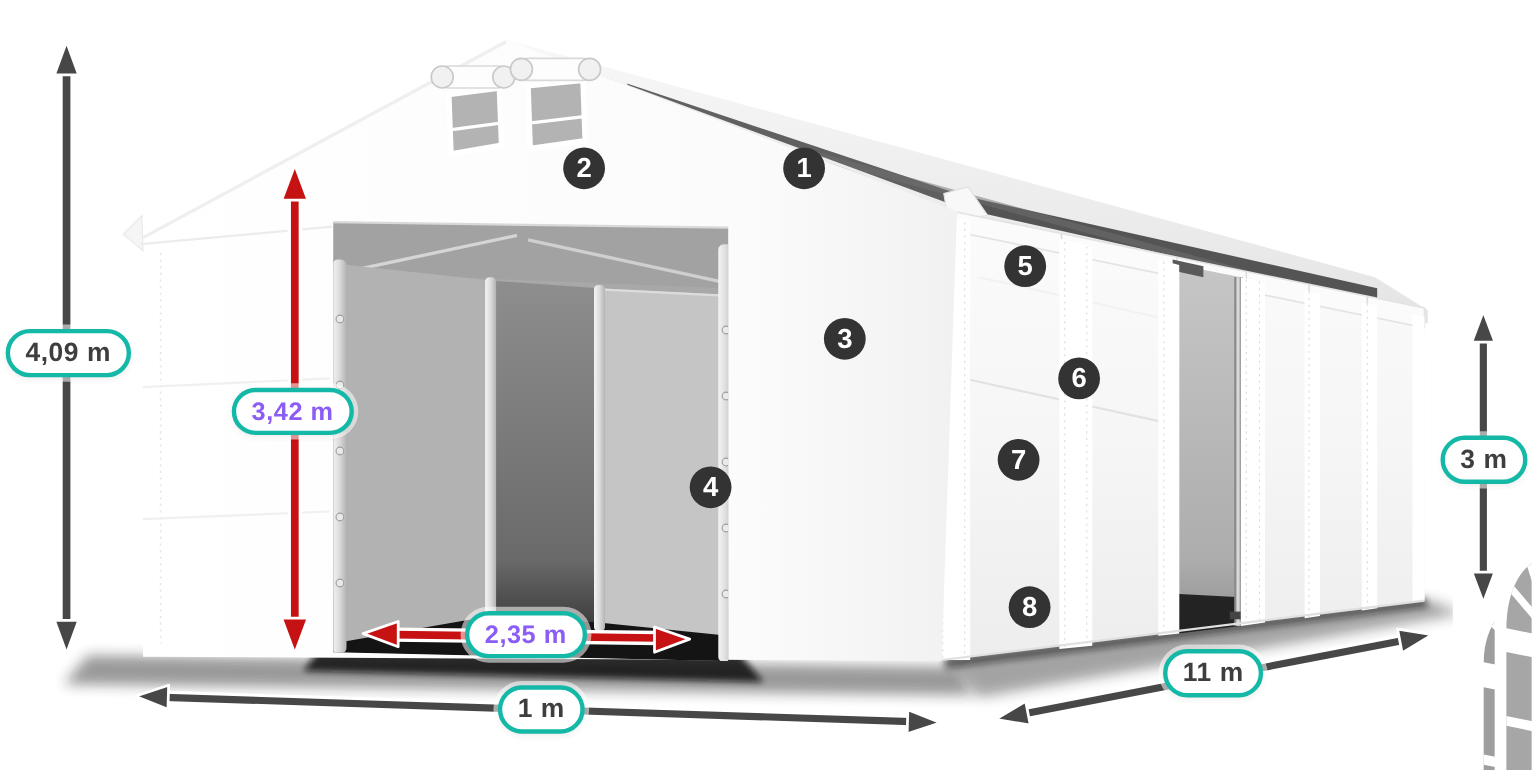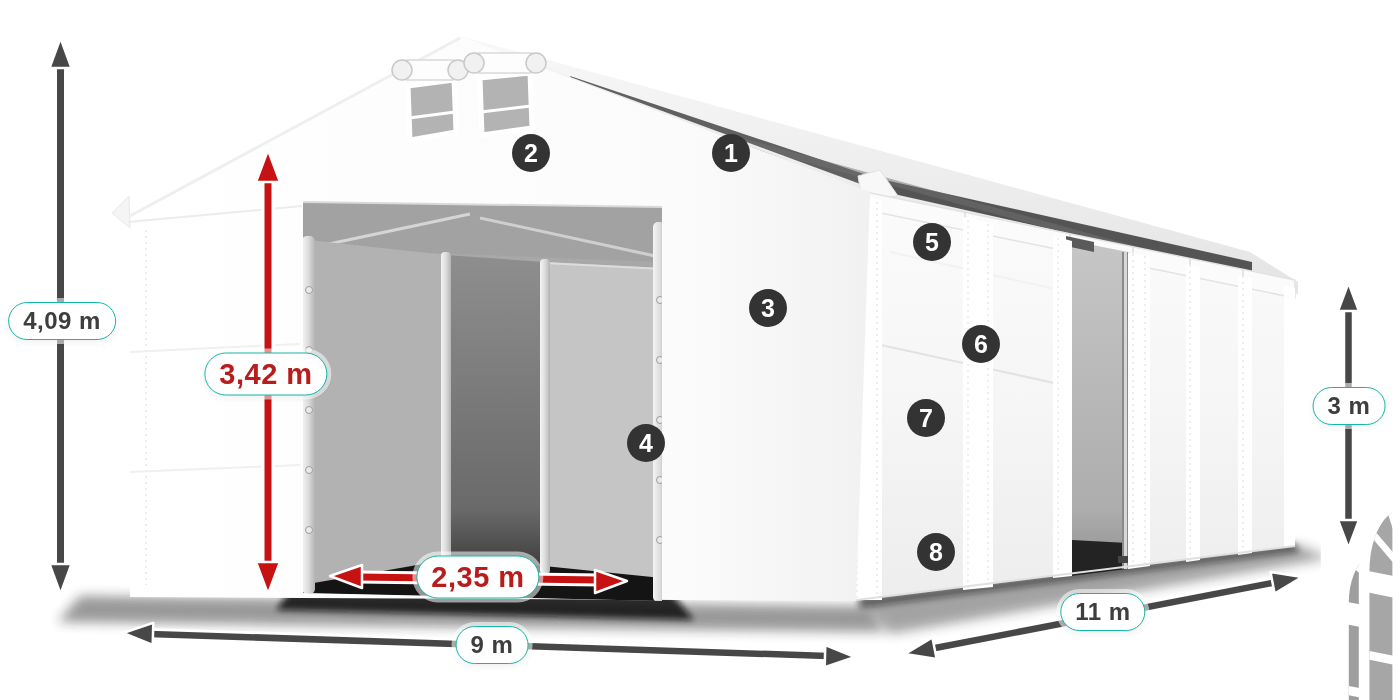--- a/index.html
+++ b/index.html
@@ -1,24 +1,24 @@
 <!DOCTYPE html>
 <html><head>
 <meta charset="utf-8">
 <style>
   html,body{margin:0;padding:0;background:#fff;}
   .stage{position:relative;width:1400px;height:700px;background:#ffffff;overflow:hidden;
          font-family:"Liberation Sans",sans-serif;}
   .stage svg{position:absolute;left:0;top:0;}
   .pill{position:absolute;transform:translate(-50%,-50%);background:#ffffff;
-        border:1px solid #14b8a6;border-radius:22px;padding:4px 14px;
+        border:4px solid #14b8a6;border-radius:22px;padding:4px 14px;
         font-size:24px;font-weight:bold;color:#3e3e3e;white-space:nowrap;
         box-shadow:0 0 0 4px rgba(255,255,255,.55),0 2px 5px rgba(0,0,0,.15);
         z-index:5;letter-spacing:.5px;}
-  .pill.red{color:#b91c1c;font-size:29px;}
+  .pill.red{color:#8b5cf6;font-size:23px;}
   .badge{position:absolute;transform:translate(-50%,-50%);width:38px;height:38px;
          border-radius:50%;background:#333333;color:#ffffff;font-size:25px;font-weight:bold;
          display:flex;align-items:center;justify-content:center;z-index:4;}
 </style>
 </head>
 <body>
 
 <div class="stage">
 
 <svg width="1400" height="700" viewBox="0 0 1400 700">
@@ -270,23 +270,23 @@
     <line x1="1348.5" y1="307" x2="1348.5" y2="524" stroke="#ffffff" stroke-width="12"></line>
     <line x1="1348.5" y1="307" x2="1348.5" y2="524" stroke="#474747" stroke-width="6.5"></line>
     <polygon points="1348.5,283 1338,311 1359,311" fill="#474747" stroke="#ffffff" stroke-width="2.5" stroke-linejoin="round"></polygon>
     <polygon points="1348.5,548 1338,520 1359,520" fill="#474747" stroke="#ffffff" stroke-width="2.5" stroke-linejoin="round"></polygon>
   </g>
 </svg>
 
 <div class="pill" style="left:62px;top:321px">4,09 m</div>
 <div class="pill red" style="left:266px;top:374px">3,42 m</div>
 <div class="pill red" style="left:478px;top:577px">2,35 m</div>
-<div class="pill" style="left:492px;top:645px">9 m</div>
+<div class="pill" style="left:492px;top:645px">1 m</div>
 <div class="pill" style="left:1103px;top:612px">11 m</div>
-<div class="pill" style="left:1349px;top:406px">3 m</div>
+<div class="pill" style="left:1349px;top:418px">3 m</div>
 
 <div class="badge" style="left:731px;top:153px">1</div>
 <div class="badge" style="left:531px;top:153px">2</div>
 <div class="badge" style="left:768px;top:308px">3</div>
 <div class="badge" style="left:646px;top:443px">4</div>
 <div class="badge" style="left:932px;top:242px">5</div>
 <div class="badge" style="left:981px;top:344px">6</div>
 <div class="badge" style="left:926px;top:418px">7</div>
 <div class="badge" style="left:936px;top:552px">8</div>
 

